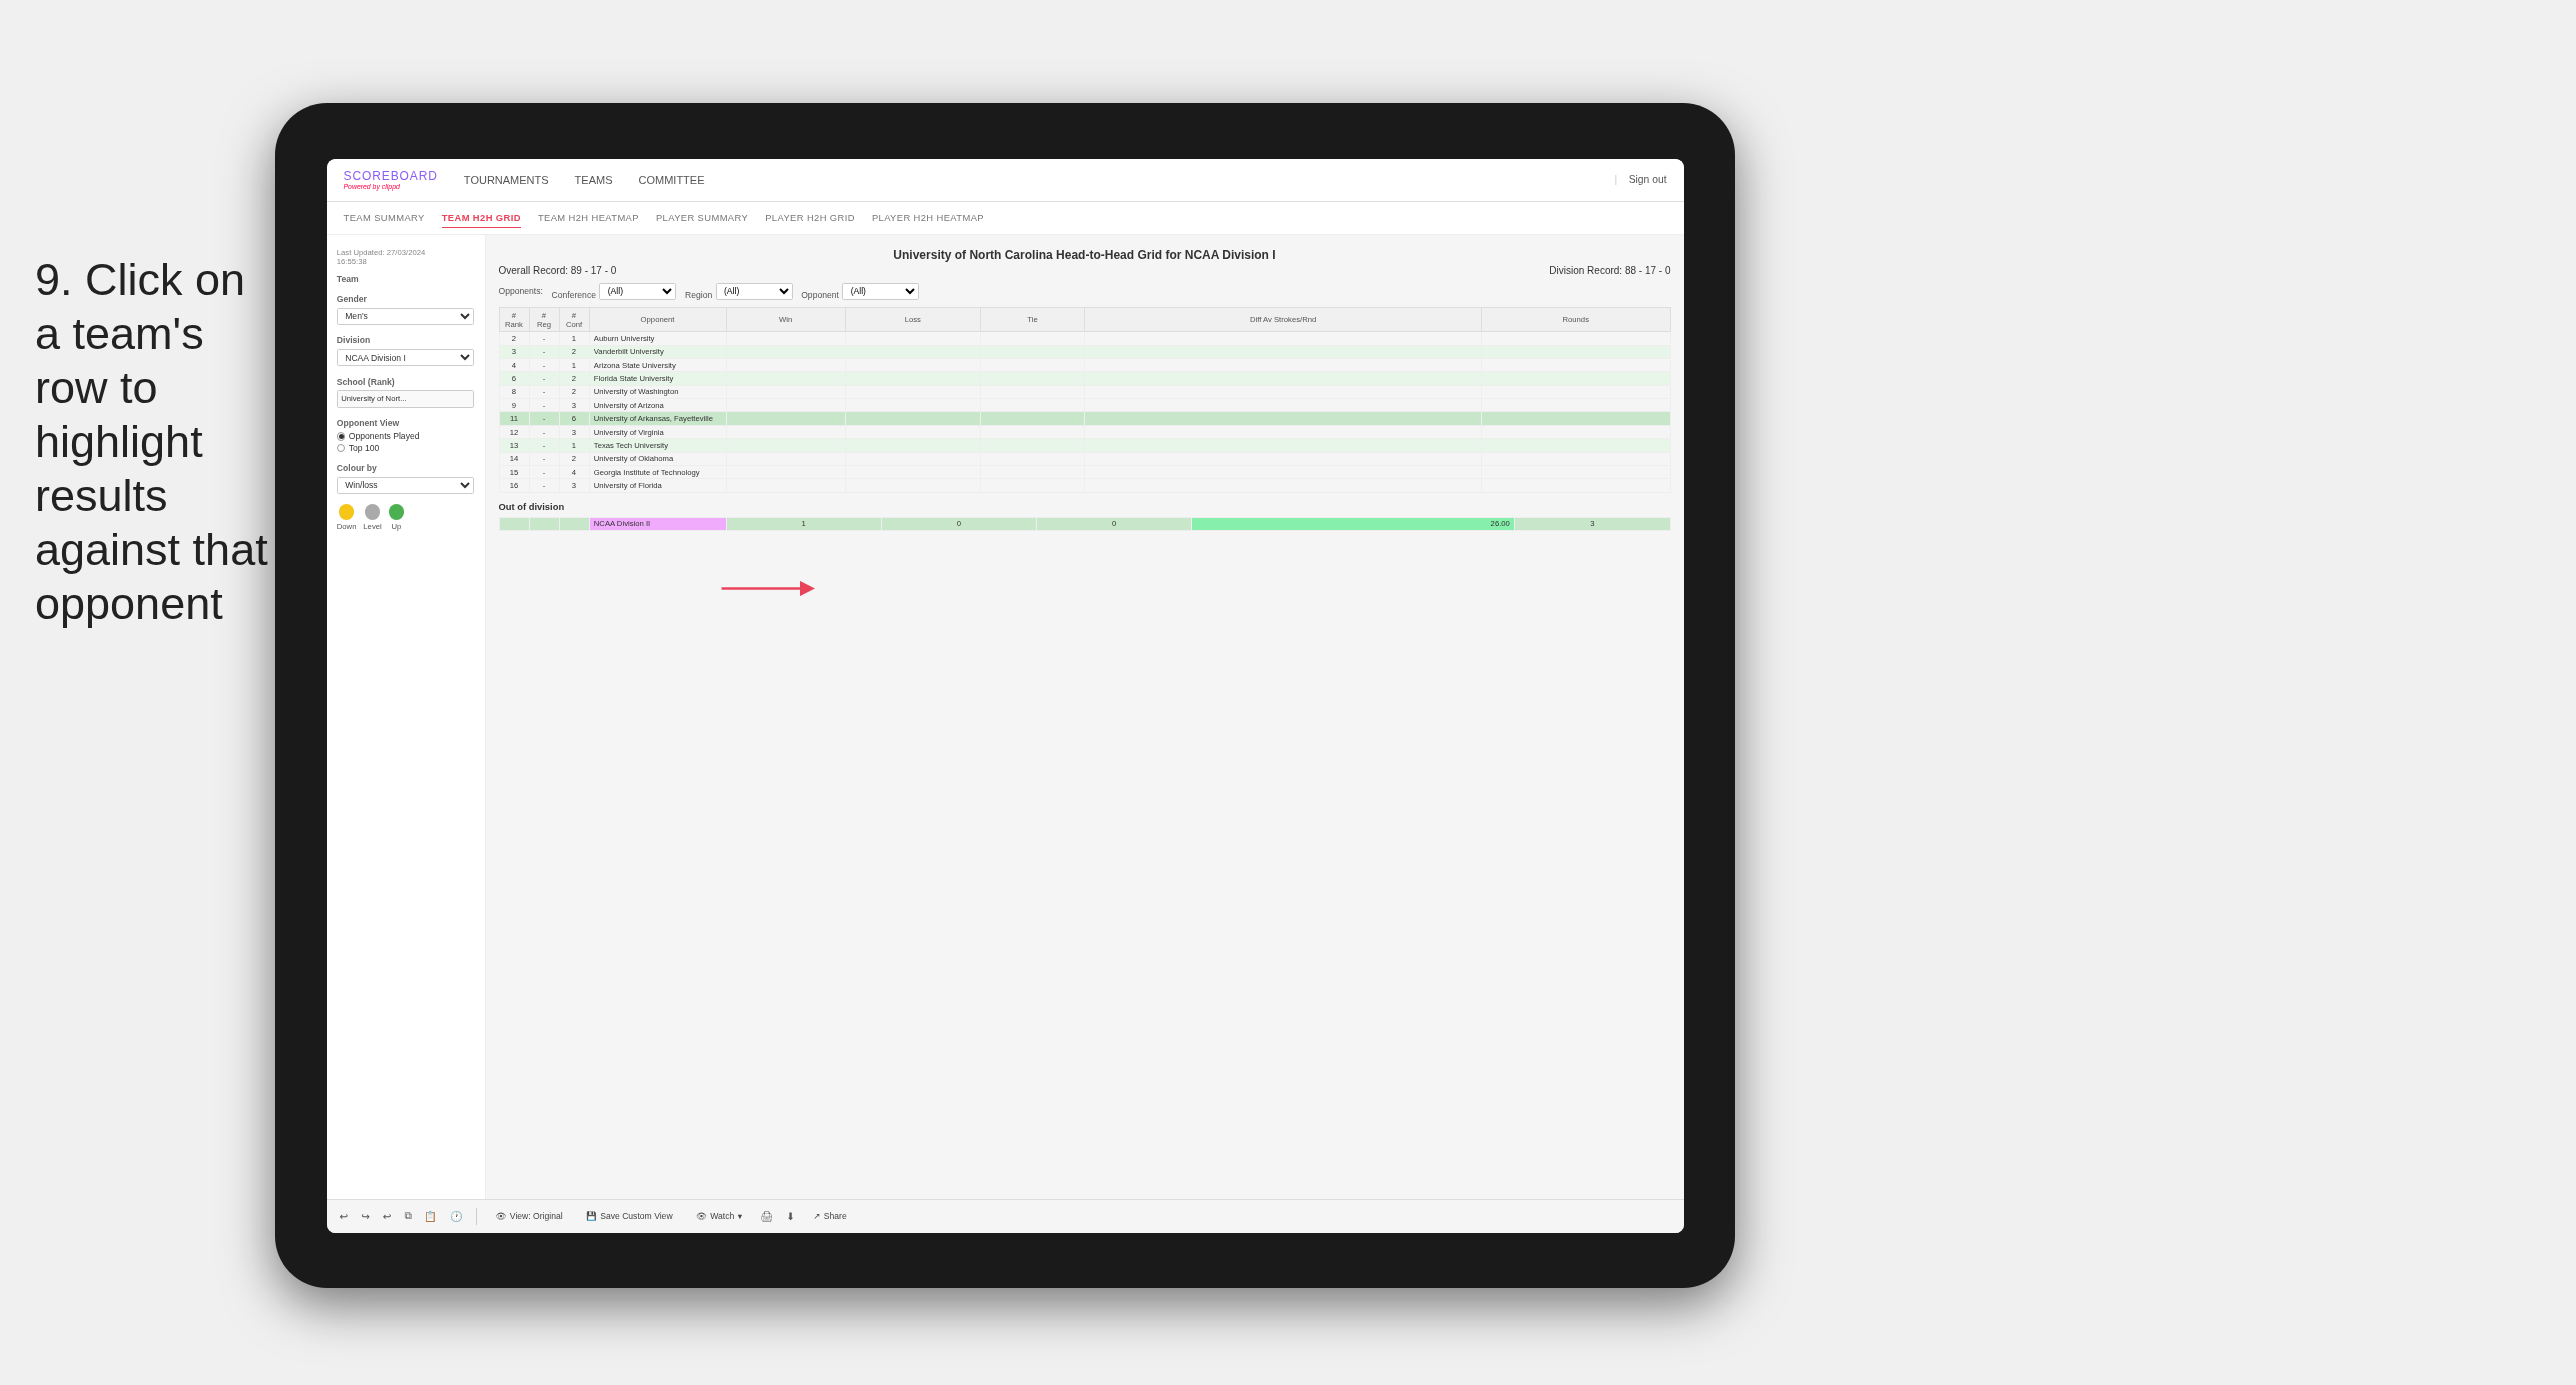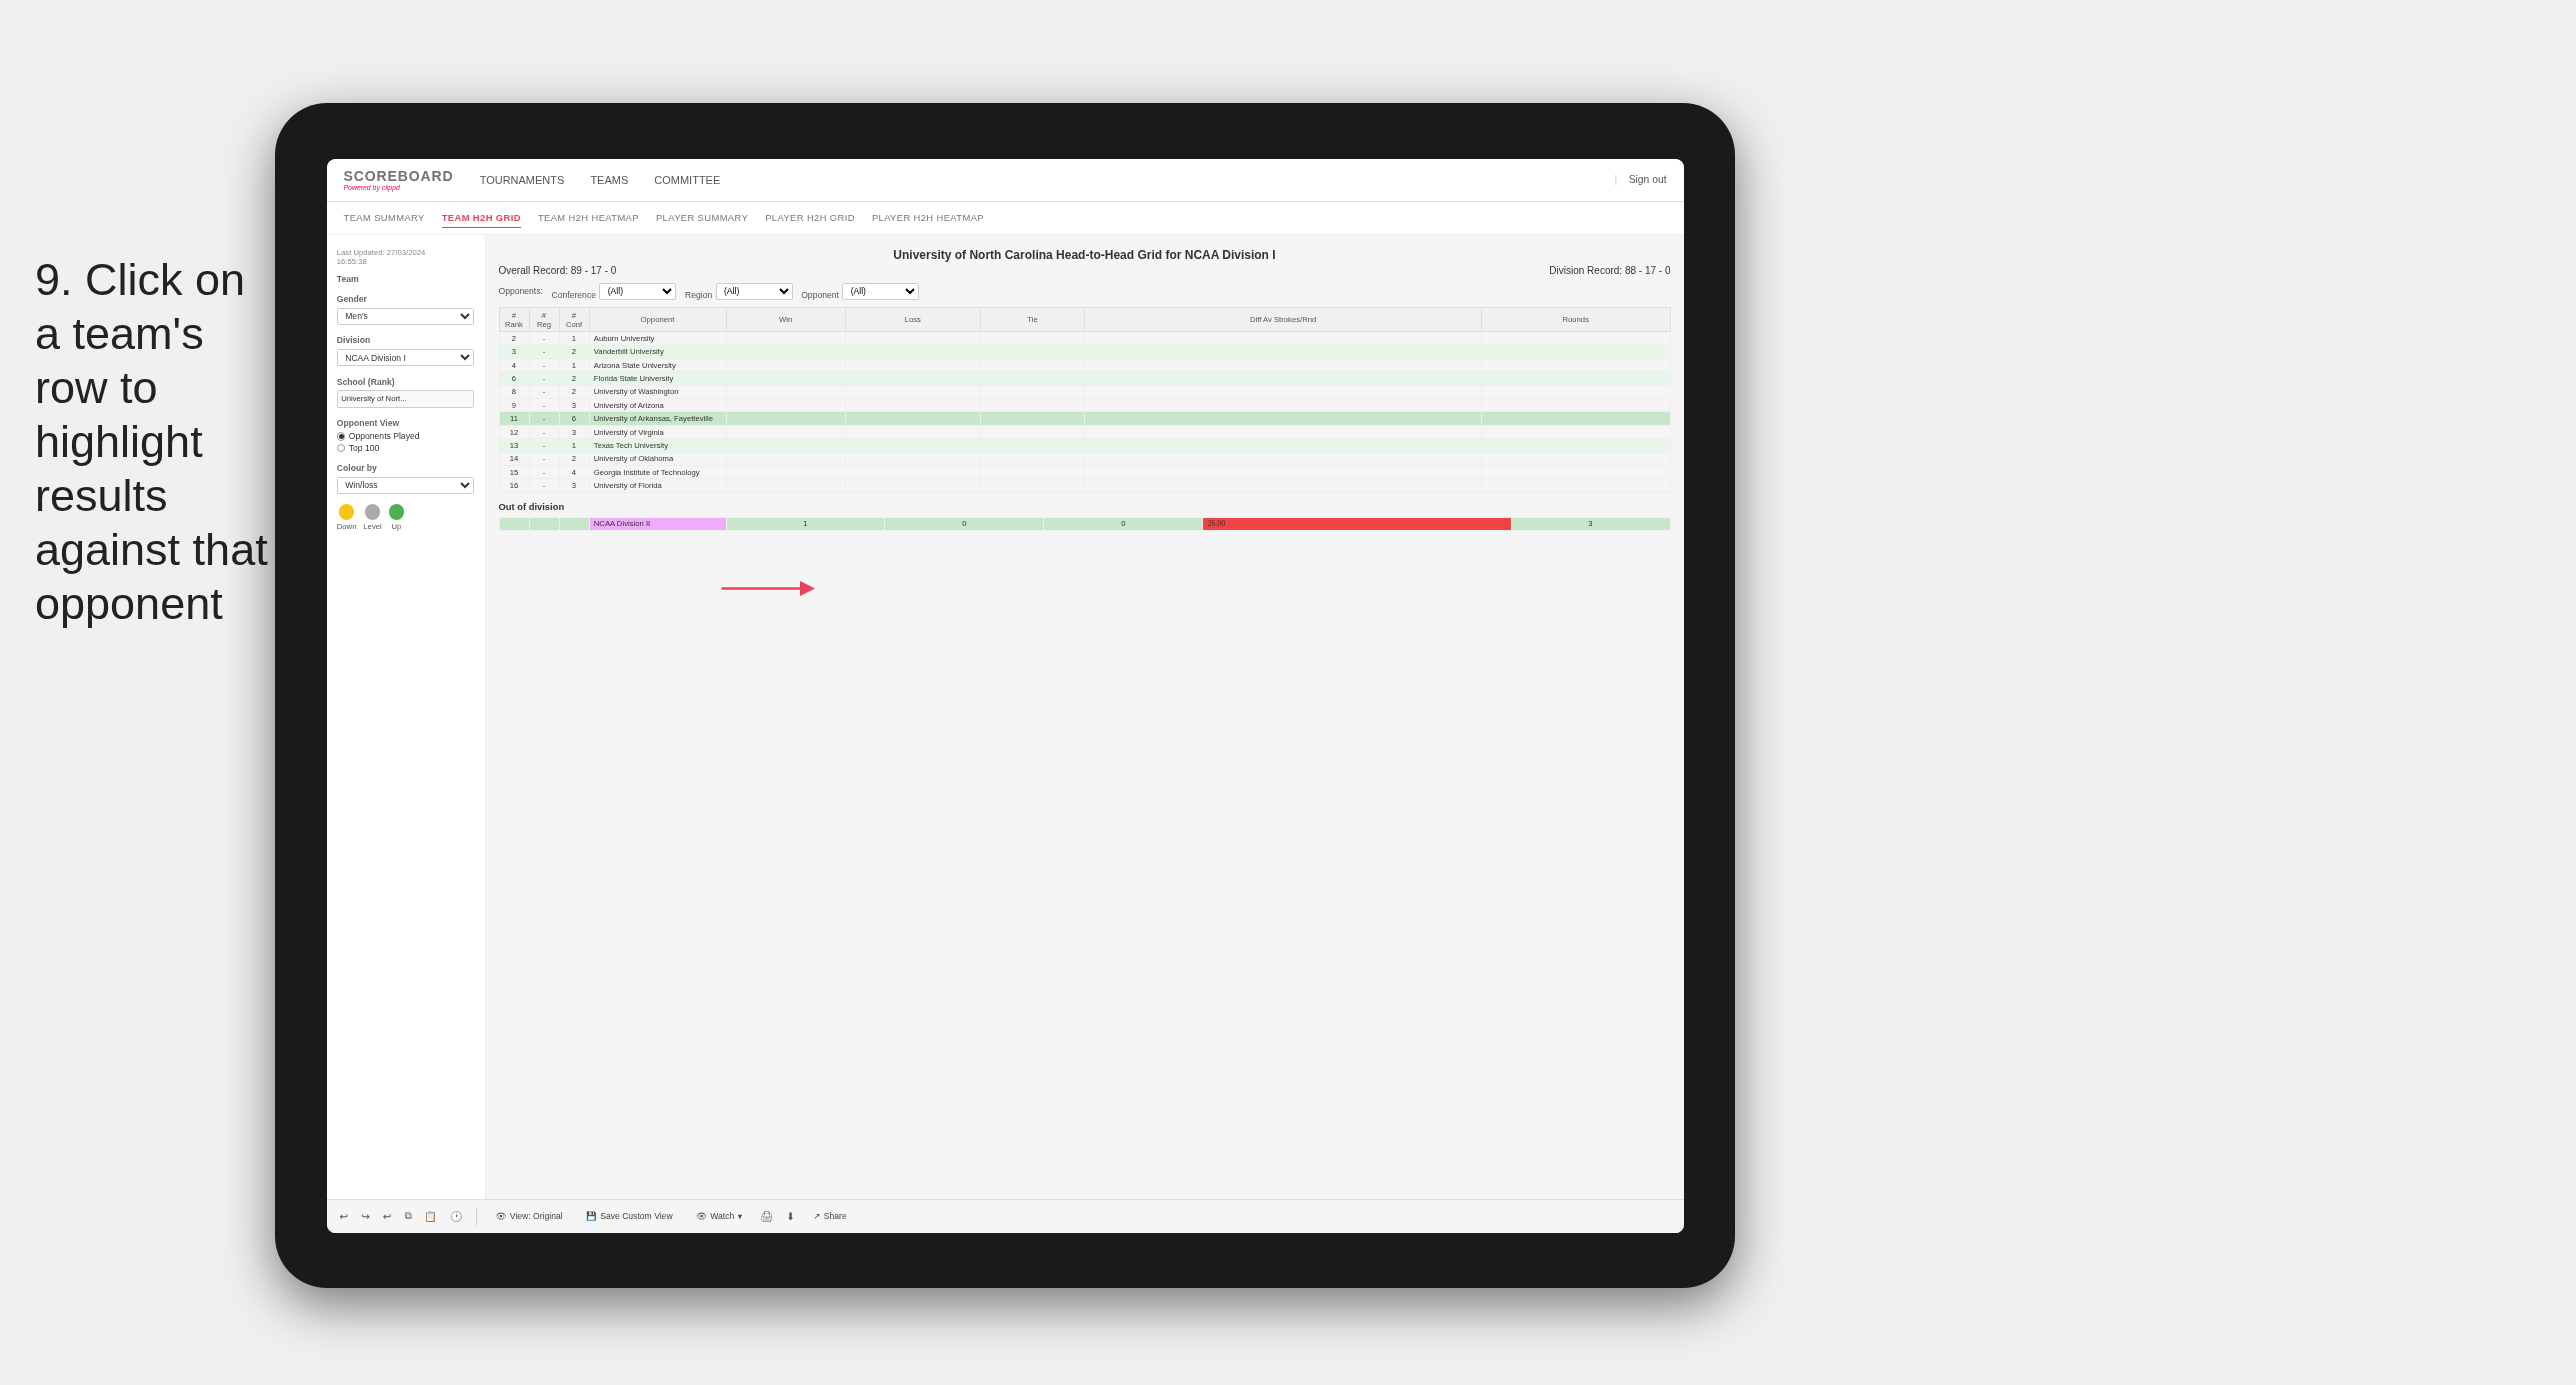--- a/index.html
+++ b/index.html
@@ -60,23 +60,23 @@
       border-bottom: 0.9px solid #ddd;
     }
 
     .logo-area {
       display: flex;
       flex-direction: column;
       margin-right: 26px;
     }
 
     .logo-scoreboard {
-      font-size: 14px;
-      font-weight: bold;
-      color: #737373;
+      font-size: 12px;
+      font-weight: normal;
+      color: #8b5cf6;
       letter-spacing: 0.9px;
     }
 
     .logo-powered {
       font-size: 6.9px;
       color: #999;
     }
 
     .logo-powered span {
       color: #f04;
@@ -691,21 +691,21 @@
         <table class="data-table">
           <tbody>
             <tr class="out-division-row">
               <td style="width:30px;"></td>
               <td style="width:30px;"></td>
               <td style="width:30px;"></td>
               <td style="width:137px; background:#f0abfc;">NCAA Division II</td>
               <td style="background:#c8e6c9; text-align:center;">1</td>
               <td style="background:#c8e6c9; text-align:center;">0</td>
               <td style="background:#c8e6c9; text-align:center;">0</td>
-              <td style="background:#ef4444; text-align:left;font-family:Liberation Serif, serif;">26.00</td>
+              <td style="background:#86efac; text-align:right;">26.00</td>
               <td style="background:#c8e6c9; text-align:center;">3</td>
             </tr>
           </tbody>
         </table>
       </div>
     </div>
 
     <div class="bottom-toolbar">
       <span class="toolbar-icon">↩</span>
       <span class="toolbar-icon">↪</span>

